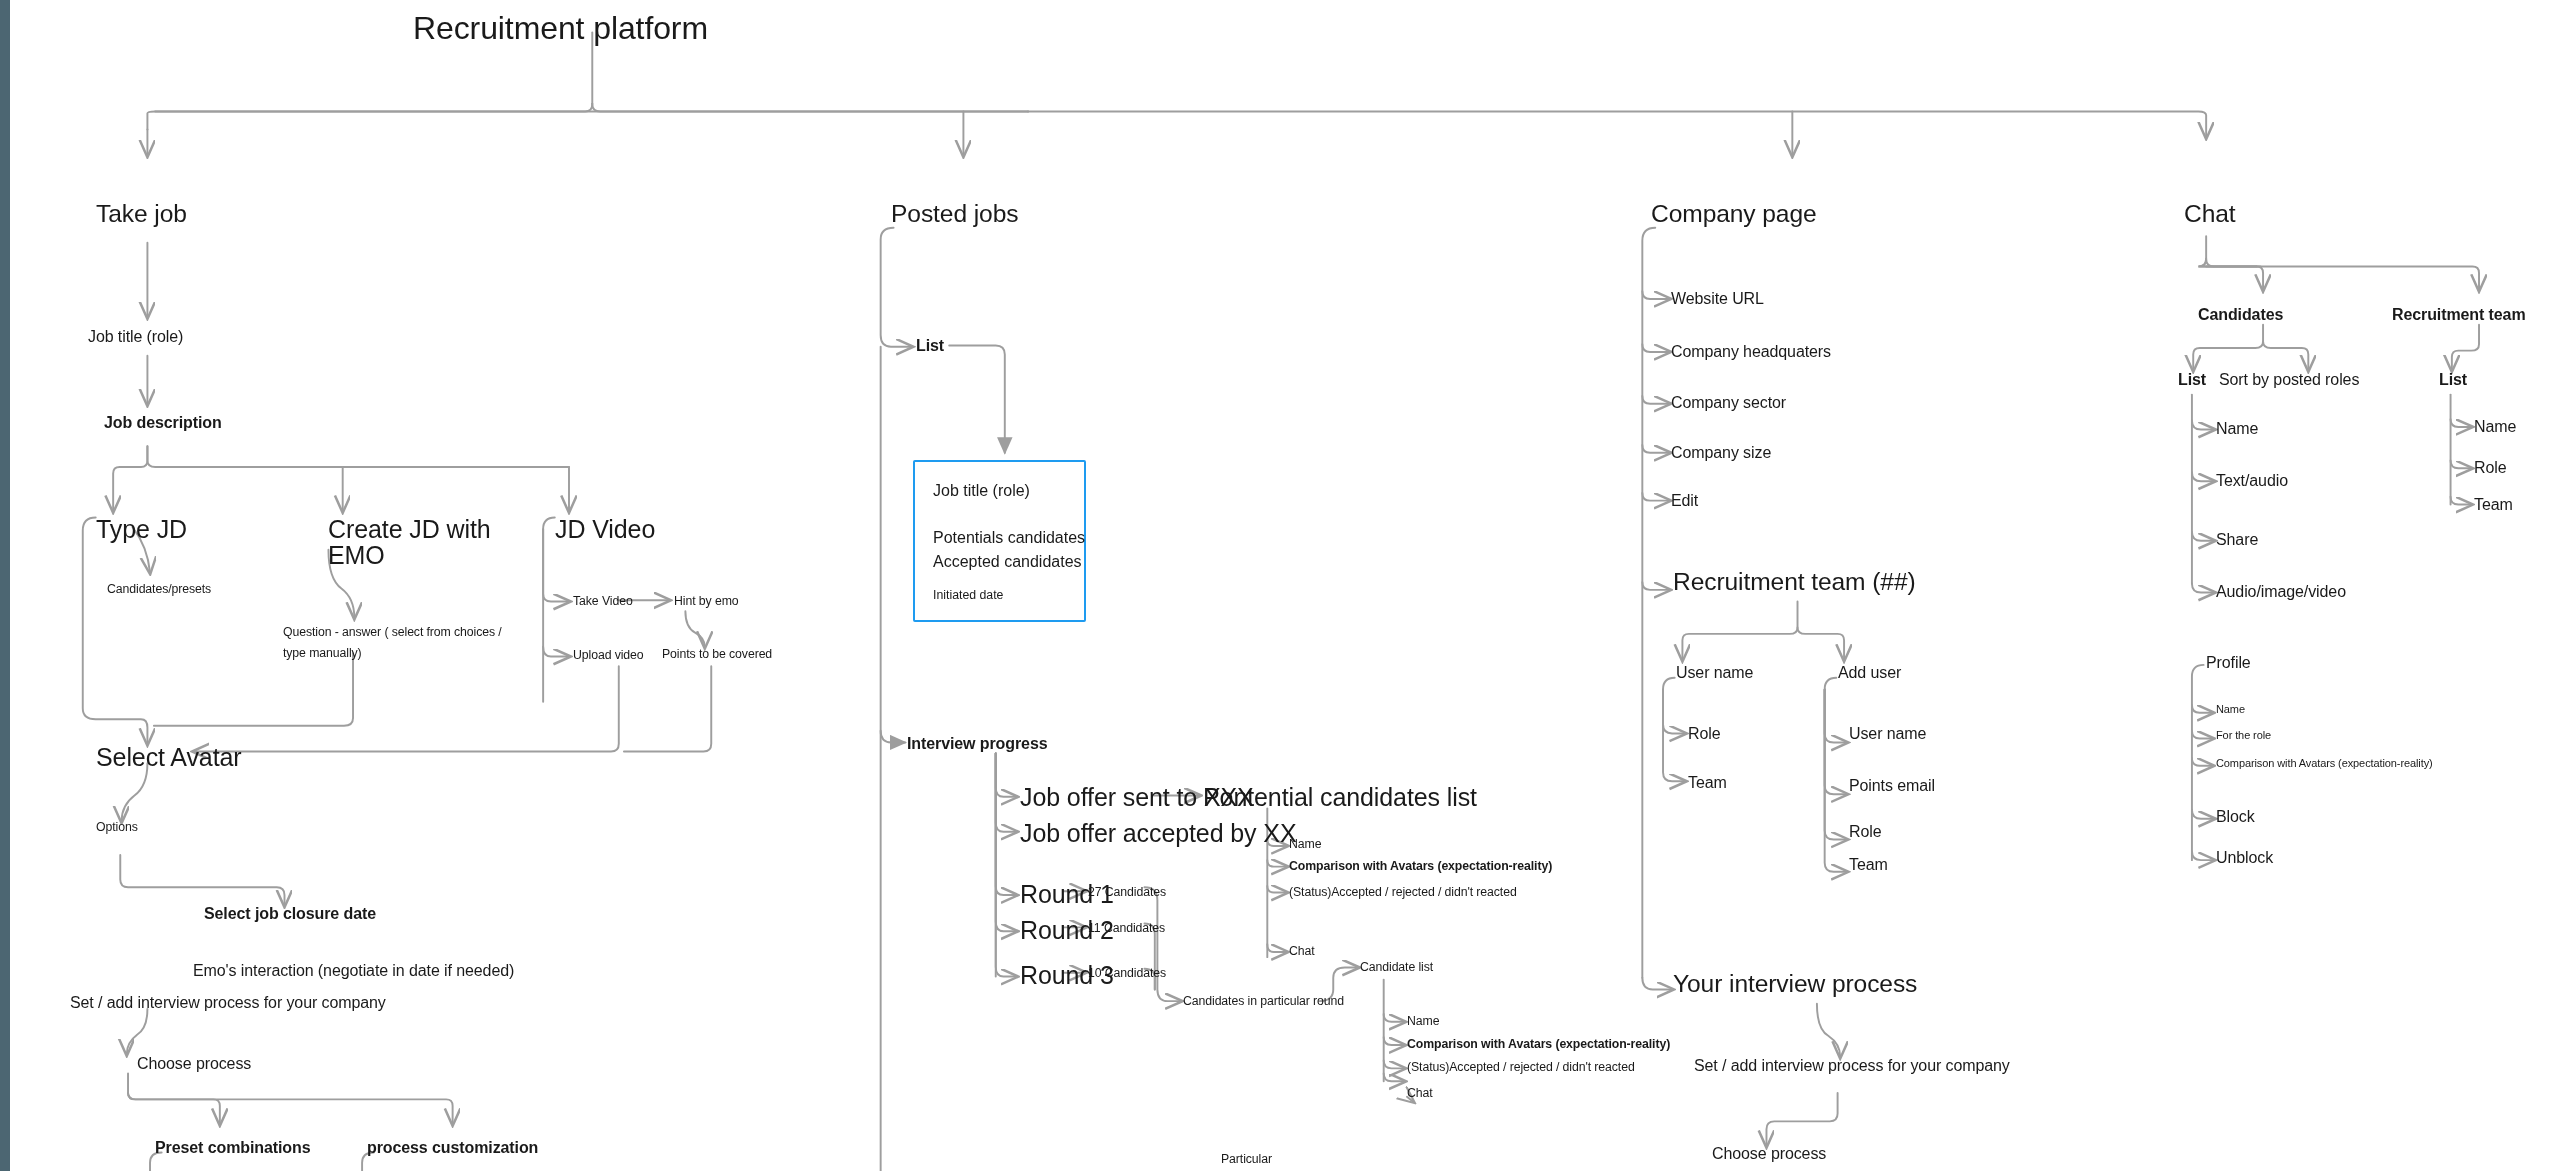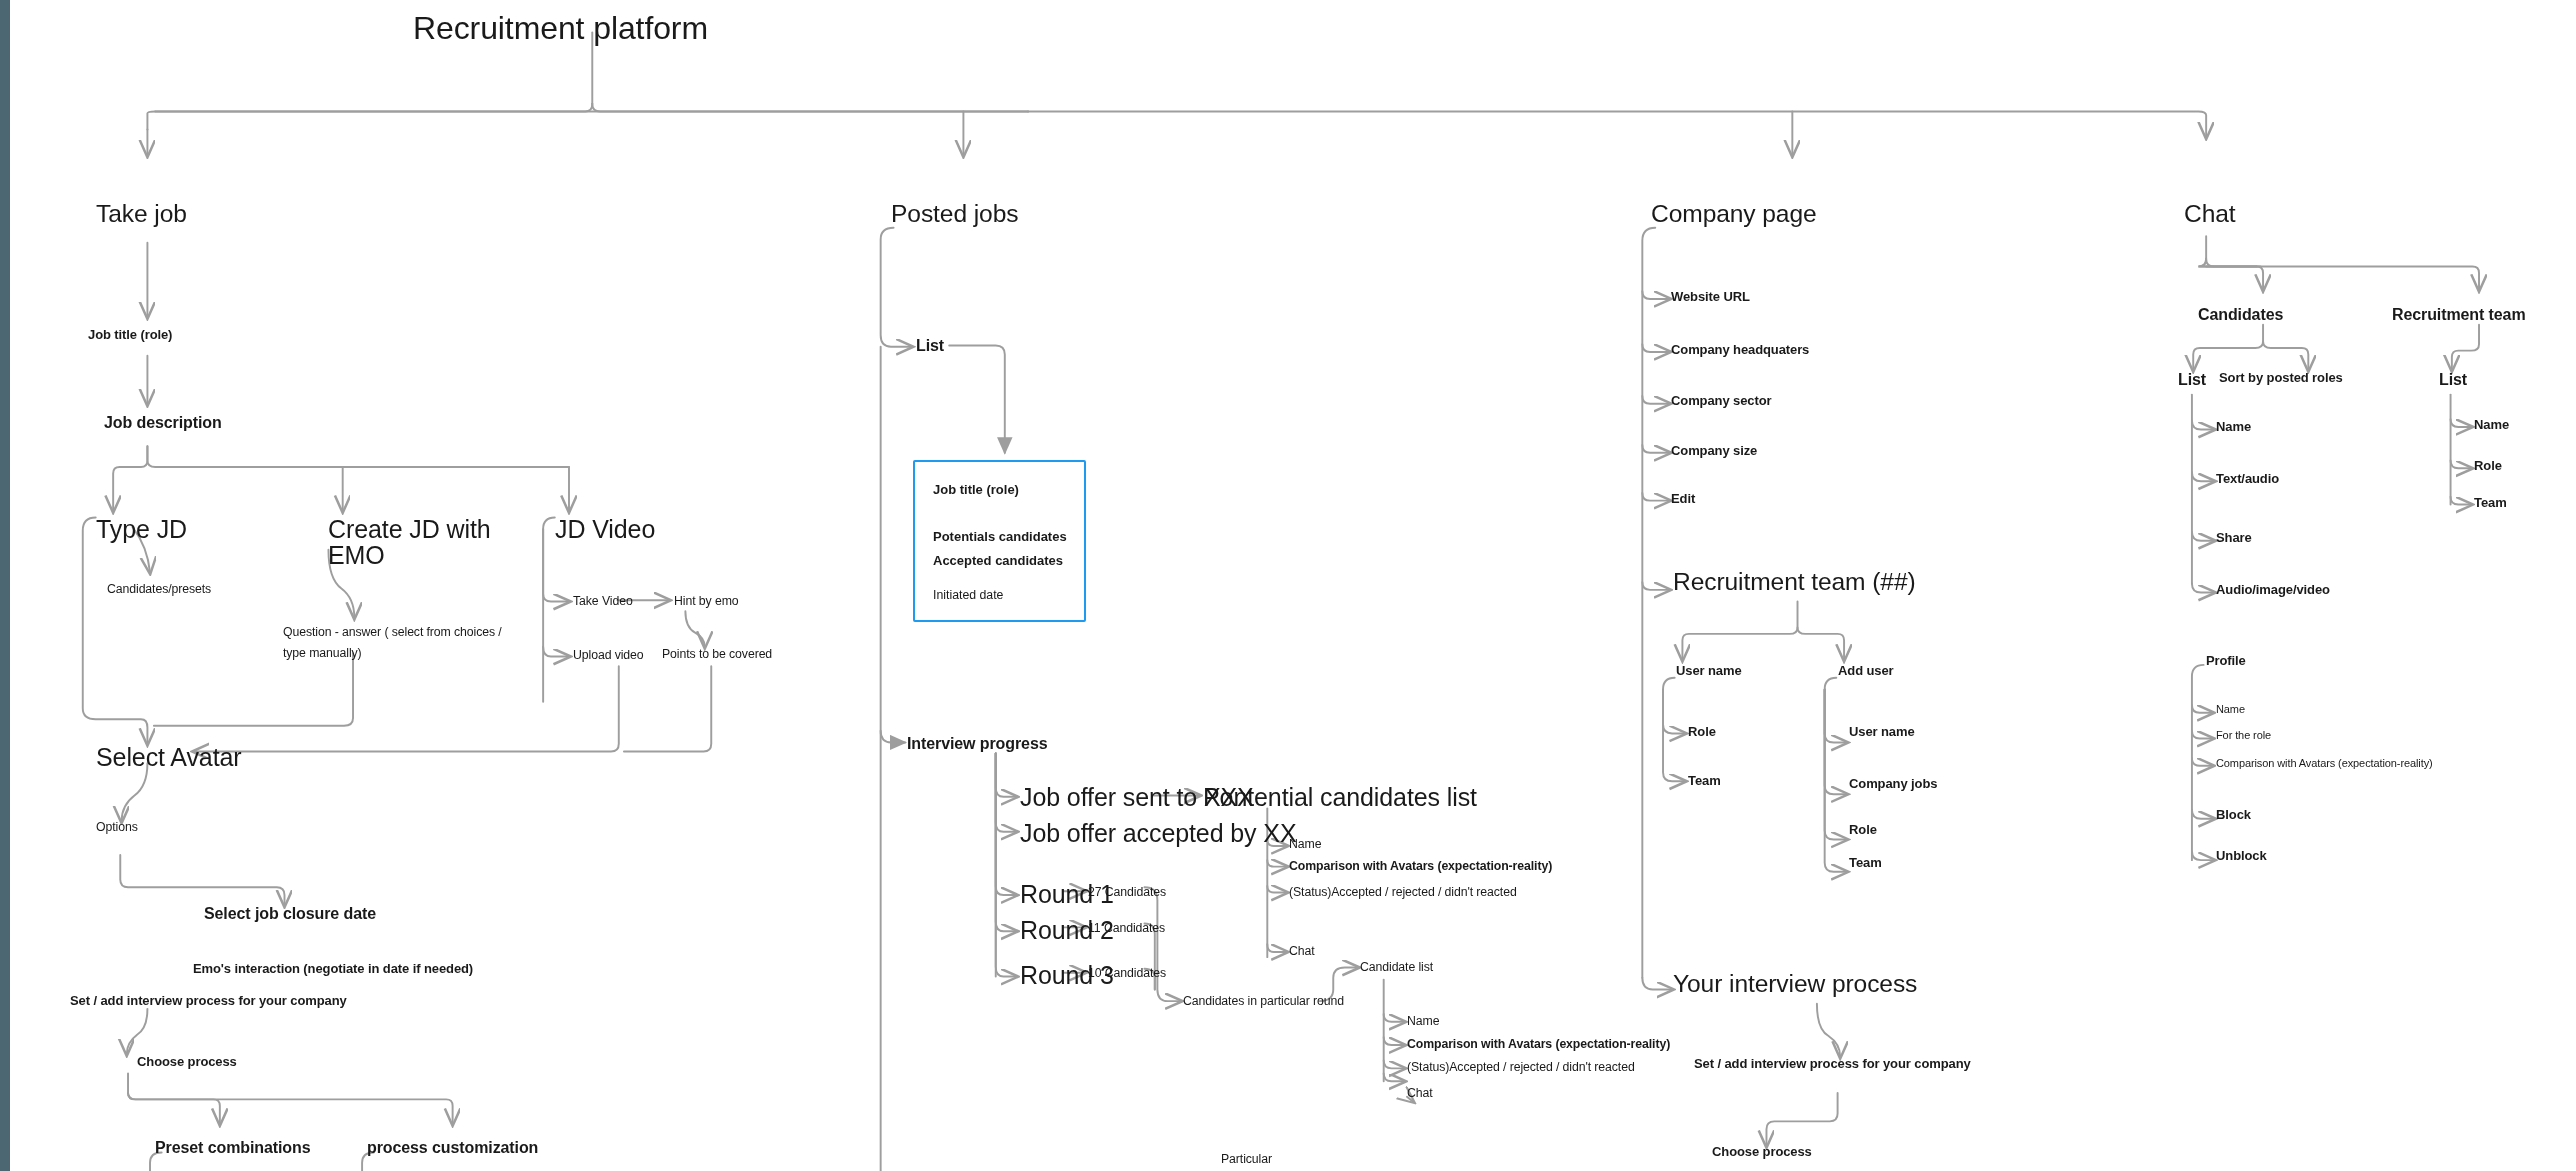--- a/index.html
+++ b/index.html
@@ -31,21 +31,21 @@
   .node {
     position: absolute;
     white-space: pre;
     line-height: 1.22;
     letter-spacing: -0.1px;
   }
   
   .t-title   { font-size: 32px; font-weight: 400; }
   .t-h1      { font-size: 24.6px; font-weight: 400; }
   .t-h2      { font-size: 25px; font-weight: 400; }
-  .t-body    { font-size: 13px; font-weight: 700; }
+  .t-body    { font-size: 16px; font-weight: 400; }
   .t-bodyb   { font-size: 16px; font-weight: 700; }
   .t-small   { font-size: 12.3px; font-weight: 400; }
   .t-smallb  { font-size: 12.3px; font-weight: 700; }
   .t-tiny    { font-size: 11px; font-weight: 400; }
 
   .card {
     position: absolute;
     box-sizing: border-box;
     border: 2.6px solid #1e9bf0;
     background: #ffffff;
@@ -293,21 +293,21 @@
   <div class="node t-body" style="left:1671px; top:491px;">Edit</div>
 
   <div class="node t-h1" style="left:1673px; top:567px;">Recruitment team (##)</div>
 
   <div class="node t-body" style="left:1676px; top:663px;">User name</div>
   <div class="node t-body" style="left:1688px; top:724px;">Role</div>
   <div class="node t-body" style="left:1688px; top:773px;">Team</div>
 
   <div class="node t-body" style="left:1838px; top:663px;">Add user</div>
   <div class="node t-body" style="left:1849px; top:724px;">User name</div>
-  <div class="node t-body" style="left:1849px; top:776px;">Company jobs</div>
+  <div class="node t-body" style="left:1849px; top:776px;">Points email</div>
   <div class="node t-body" style="left:1849px; top:822px;">Role</div>
   <div class="node t-body" style="left:1849px; top:855px;">Team</div>
 
   <div class="node t-h1" style="left:1673px; top:969px;">Your interview process</div>
   <div class="node t-body" style="left:1694px; top:1056px;">Set / add interview process for your company</div>
   <div class="node t-body" style="left:1712px; top:1144px;">Choose process</div>
 
   <div class="node t-h1" style="left:2184px; top:199px;">Chat</div>
 
   <div class="node t-bodyb" style="left:2198px; top:305px;">Candidates</div>

